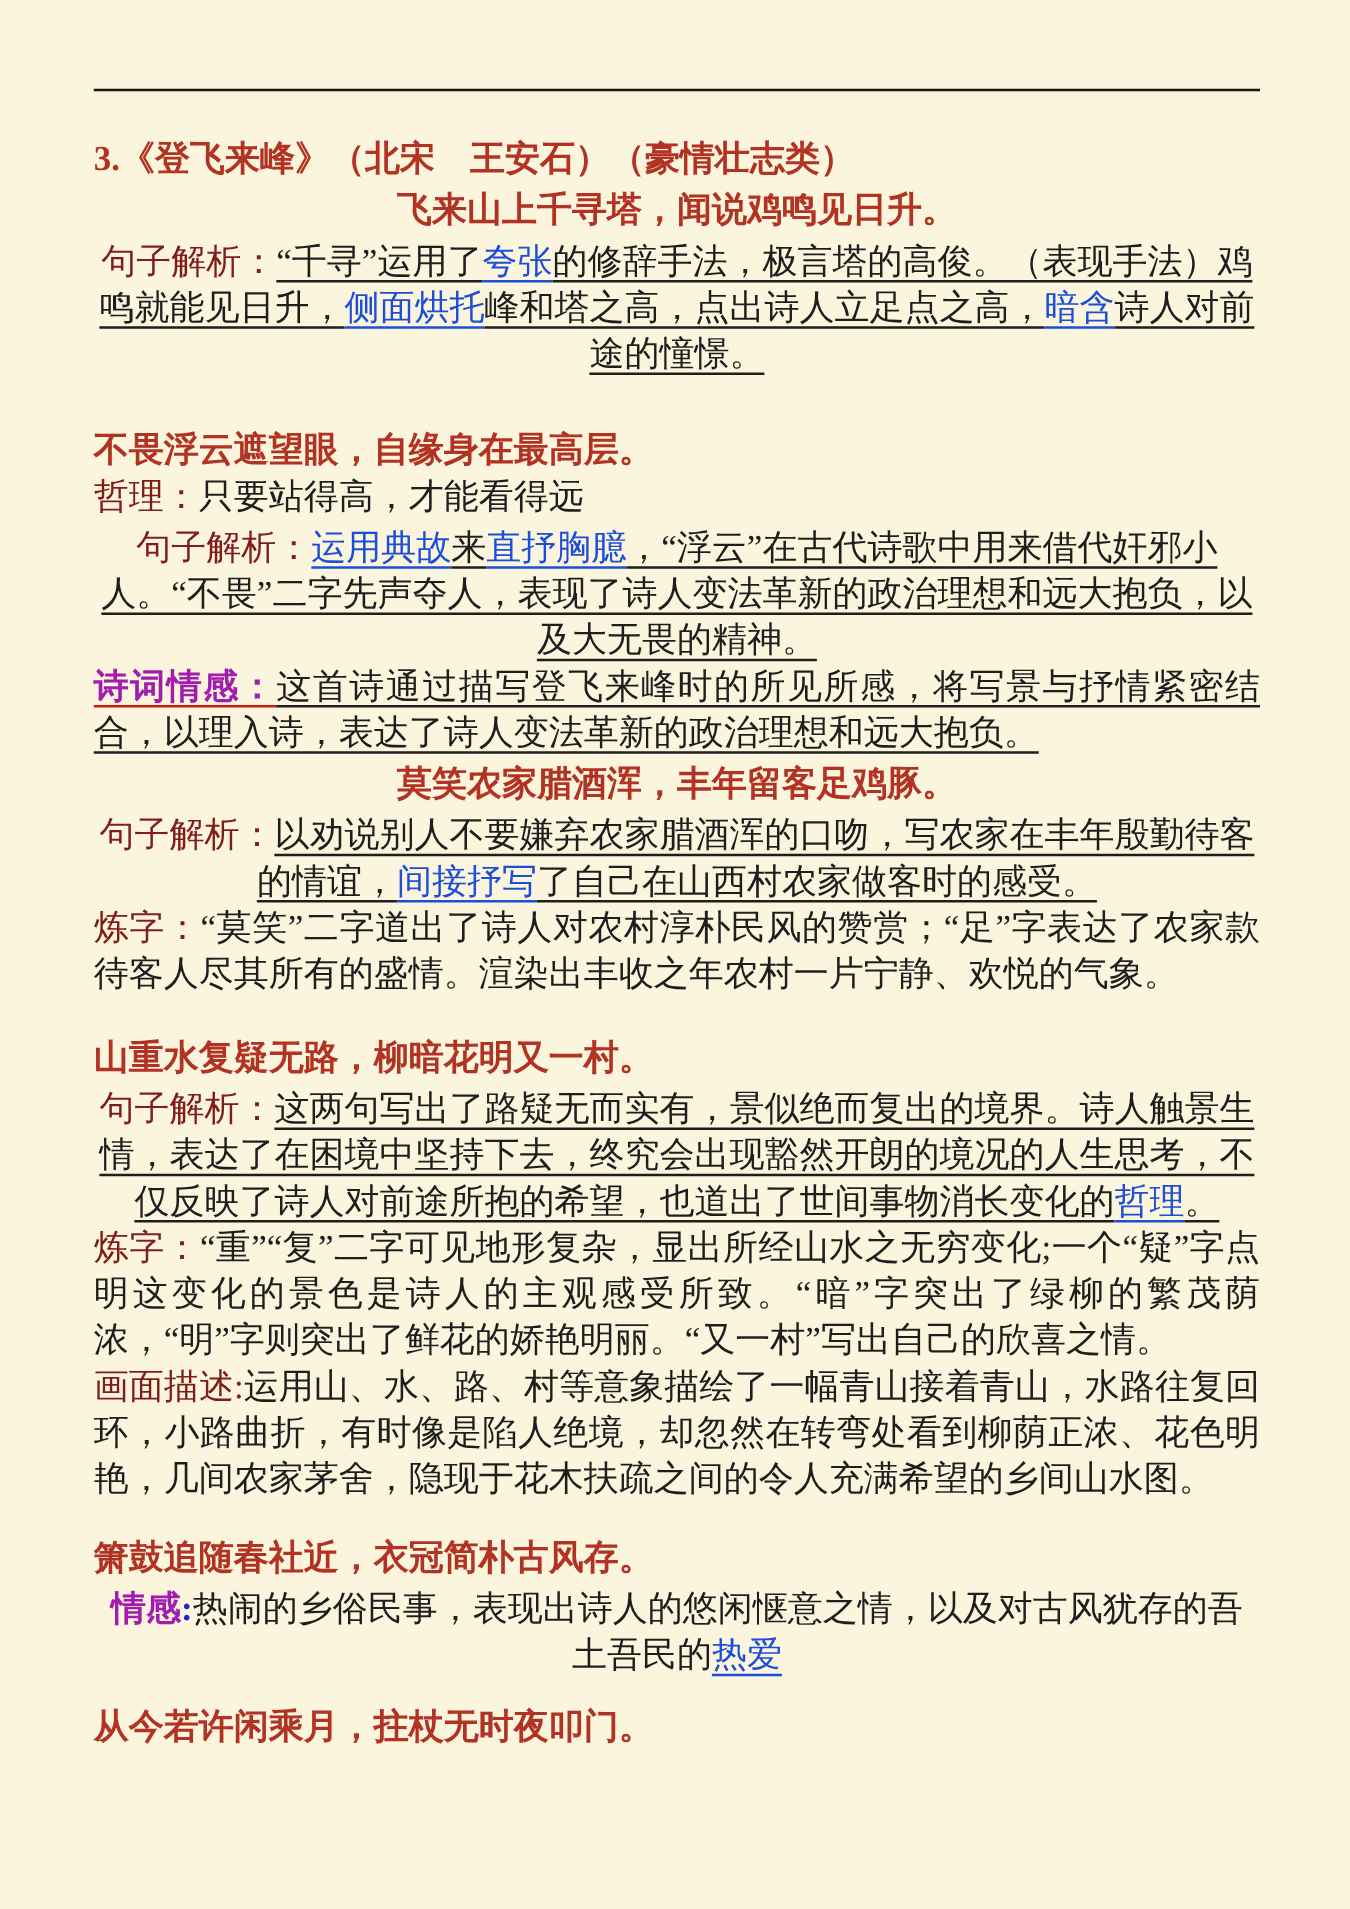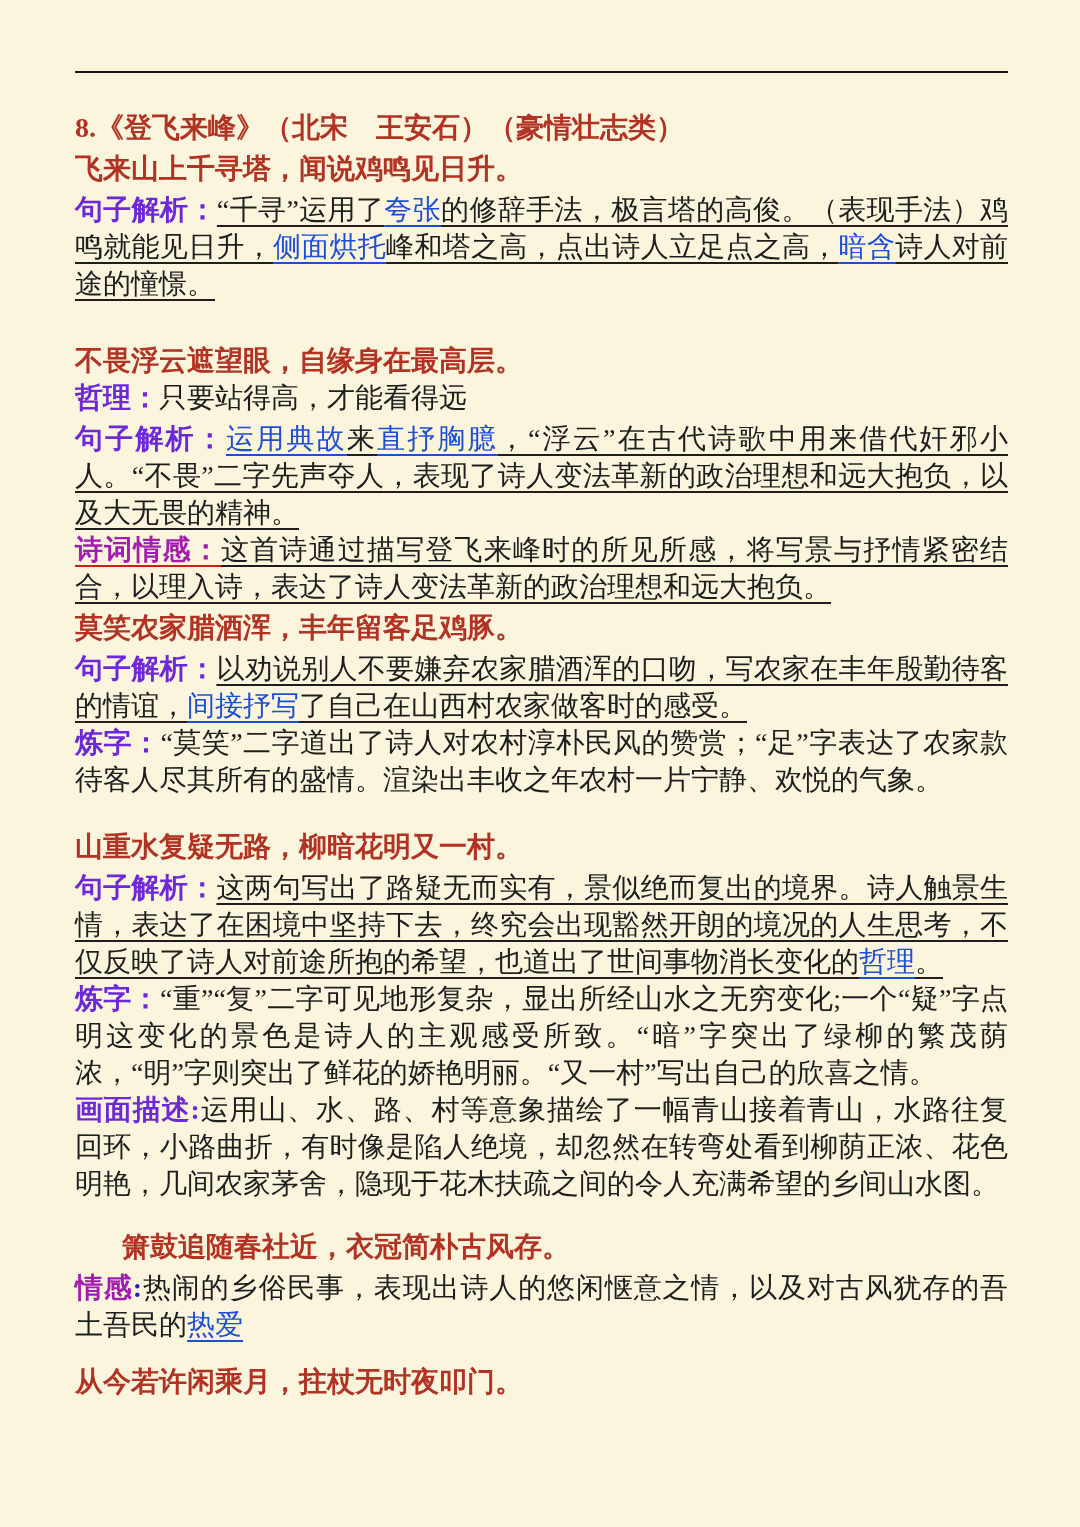--- a/index.html
+++ b/index.html
@@ -19,47 +19,47 @@
     margin-top:71px;
     border-top:2px solid #151515;
     height:0;
   }
   p{margin:0;font-size:28px;line-height:37px;}
   .para{text-align:justify;}
   .title,.poem{
     color:#b23323;
     font-weight:bold;
   }
-  .lbl-blue{color:#6d28d9;font-weight:bold;}
+  .lbl-blue{color:#7f1d1d;font-weight:normal;}
   .lbl-red{color:#a21caf;font-weight:bold;}
   .lbl-red.u{text-decoration-color:#ce1f14;}
   .orange{color:#1d4ed8;font-weight:bold;}
   .b{font-weight:normal;}
   .u{
     text-decoration:underline;
     text-underline-offset:6px;
     text-decoration-thickness:2px;
   }
   .blue{color:#2323cd;font-weight:bold;}
   
-  .mt4{margin-top:4px;}
-  .mt26{margin-top:26px;margin-left:47px;}
+  .mt4{margin-top:4px;text-align:center;}
+  .mt26{margin-top:26px;}
   .mt30{margin-top:30px;}
   .mt32{margin-top:20px;}
   .mt36{margin-top:36px;}
   .mt40{margin-top:40px;}
 </style>
 </head>
 <body>
 
 <div class="page">
 
   <div class="top-rule"></div>
 
-  <p class="title mt36">8.《登飞来峰》（北宋　王安石）（豪情壮志类）</p>
+  <p class="title mt36">3.《登飞来峰》（北宋　王安石）（豪情壮志类）</p>
 
   <p class="poem mt4">飞来山上千寻塔，闻说鸡鸣见日升。</p>
 
   <p class="para mt4"><span class="lbl-blue">句子解析：</span><span class="u b">“千寻”运用了</span><span class="u b orange">夸张</span><span class="u b">的修辞手法，极言塔的高俊。（表现手法）鸡鸣就能见日升，</span><span class="u b orange">侧面烘托</span><span class="u b">峰和塔之高，点出诗人立足点之高，</span><span class="u b orange">暗含</span><span class="u b">诗人对前途的憧憬。</span></p>
 
   <p class="poem mt40">不畏浮云遮望眼，自缘身在最高层。</p>
 
   <p class="para"><span class="lbl-blue">哲理：</span><span>只要站得高，才能看得远</span></p>
 
   <p class="para mt4"><span class="lbl-blue">句子解析：</span><span class="u b orange">运用典故</span><span class="u b">来</span><span class="u b orange">直抒胸臆</span><span class="u b">，“浮云”在古代诗歌中用来借代奸邪小人。“不畏”二字先声夺人，表现了诗人变法革新的政治理想和远大抱负，以及大无畏的精神。</span></p>

